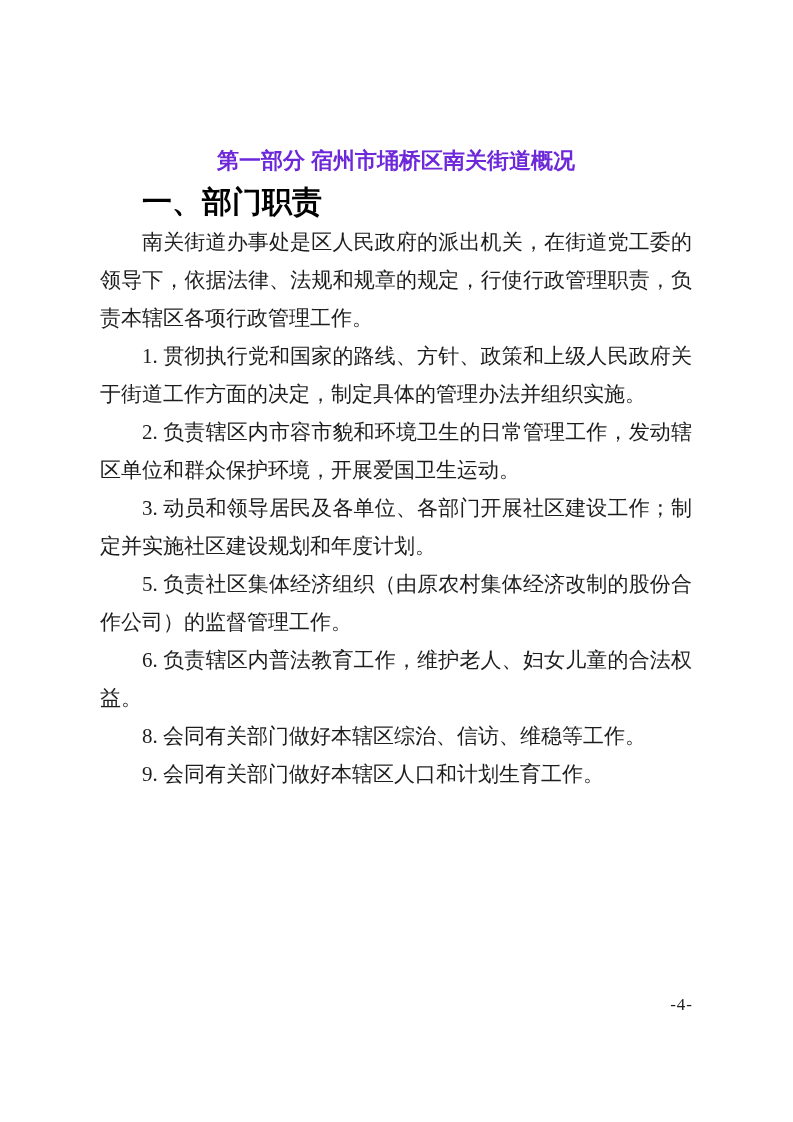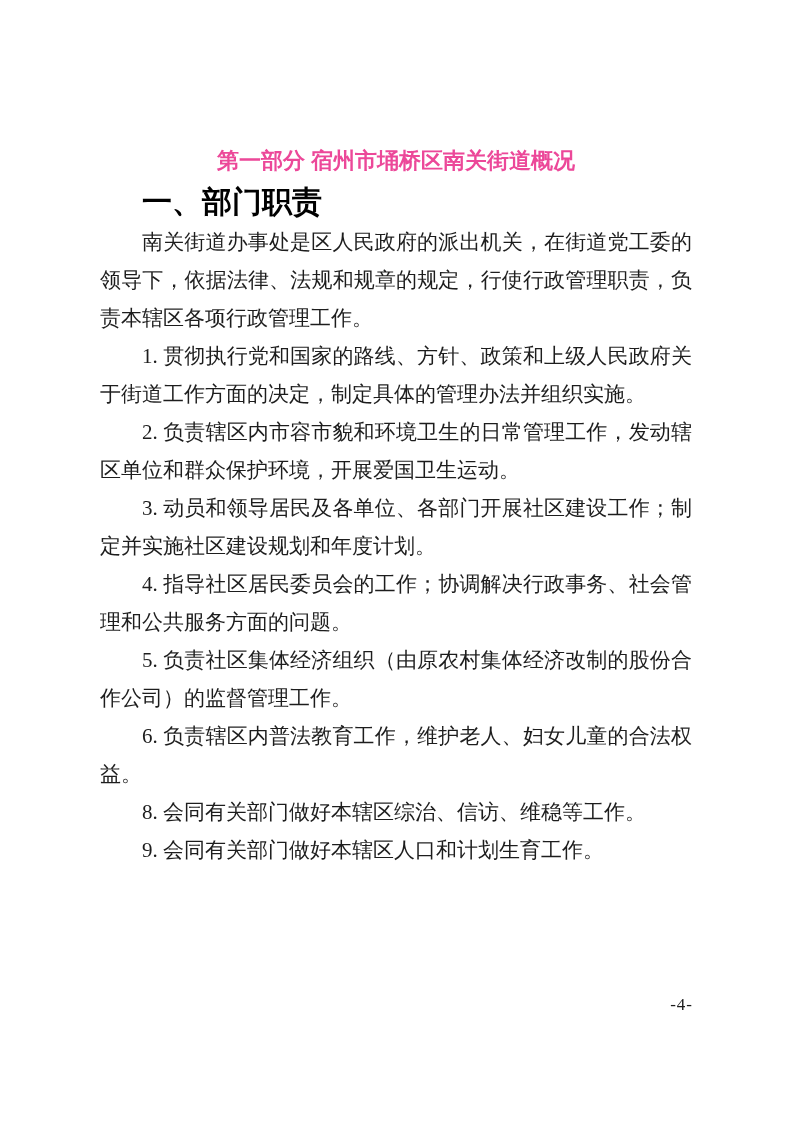--- a/index.html
+++ b/index.html
@@ -21,21 +21,21 @@
     top: 146px;
     width: 592px;
     color: #1d1d1d;
   }
   .doc-title {
     font-family: "Liberation Sans", sans-serif;
     font-weight: bold;
     font-size: 22px;
     line-height: 30px;
     text-align: center;
-    color: #ec4899;
+    color: #6d28d9;
     margin: 0;
   }
   .section-heading {
     font-family: "Liberation Sans", sans-serif;
     font-weight: bold;
     font-size: 30px;
     line-height: 28px;
     color: #000000;
     margin: 12px 0 0 0;
     text-indent: 42px;
@@ -70,21 +70,20 @@
 
 <div class="page">
   <div class="doc">
     <h1 class="doc-title">第一部分 宿州市埇桥区南关街道概况</h1>
     <h2 class="section-heading">一、部门职责</h2>
     <div class="body-text">
       <p class="para">南关街道办事处是区人民政府的派出机关，在街道党工委的领导下，依据法律、法规和规章的规定，行使行政管理职责，负责本辖区各项行政管理工作。</p>
       <p class="para">1. 贯彻执行党和国家的路线、方针、政策和上级人民政府关于街道工作方面的决定，制定具体的管理办法并组织实施。</p>
       <p class="para">2. 负责辖区内市容市貌和环境卫生的日常管理工作，发动辖区单位和群众保护环境，开展爱国卫生运动。</p>
       <p class="para">3. 动员和领导居民及各单位、各部门开展社区建设工作；制定并实施社区建设规划和年度计划。</p>
-      <p class="para">4. 指导社区居民委员会的工作；协调解决行政事务、社会管理和公共服务方面的问题。</p>
       <p class="para">5. 负责社区集体经济组织（由原农村集体经济改制的股份合作公司）的监督管理工作。</p>
       <p class="para">6. 负责辖区内普法教育工作，维护老人、妇女儿童的合法权益。</p>
       <p class="para">8. 会同有关部门做好本辖区综治、信访、维稳等工作。</p>
       <p class="para">9. 会同有关部门做好本辖区人口和计划生育工作。</p>
     </div>
   </div>
   <div class="page-number">-4-</div>
 </div>
 
 </body></html>

